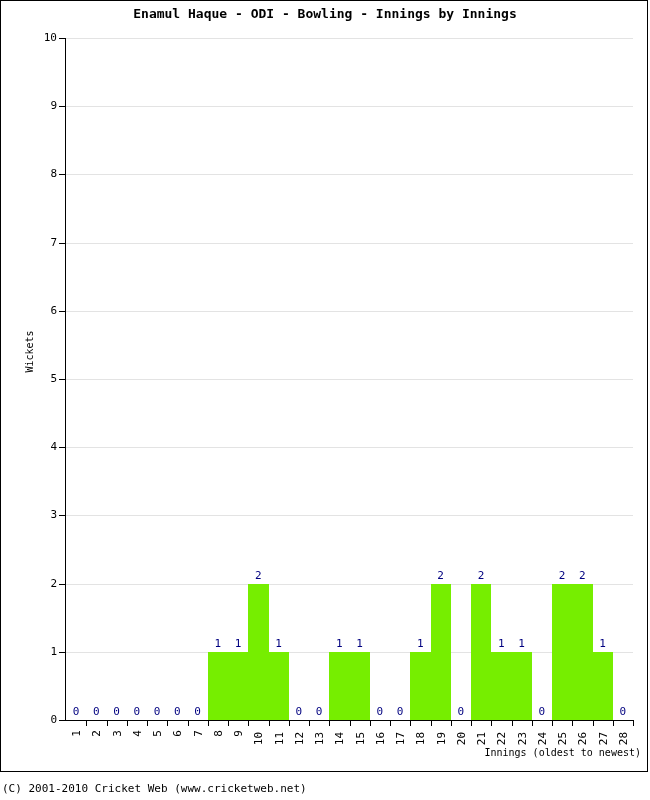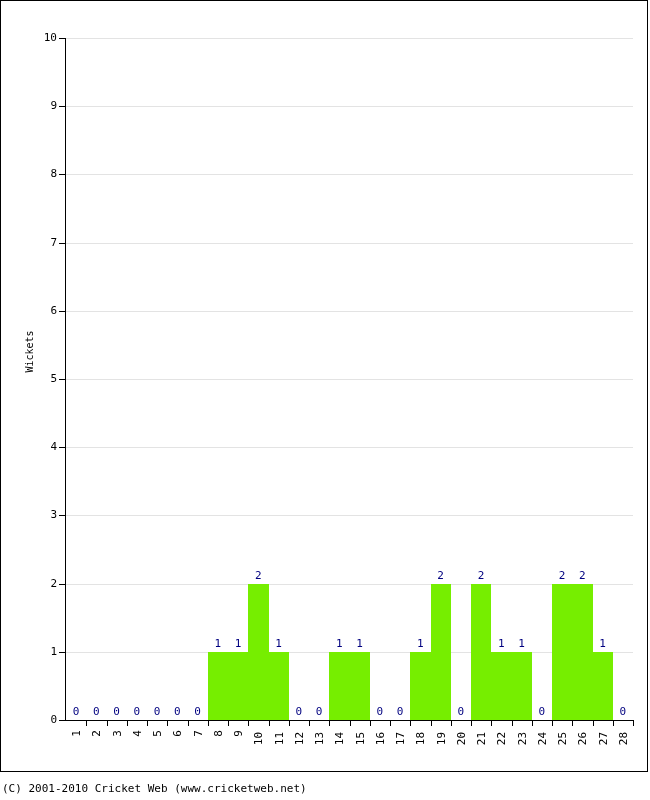--- a/index.html
+++ b/index.html
@@ -168,20 +168,21 @@
     color: #000000;
     font-family: "DejaVu Sans Mono", monospace;
     white-space: nowrap;
   }
 </style>
 </head>
 <body>
 
 <div id="chart-frame">
 
+  <div id="chart-title">Enamul Haque - ODI - Bowling - Innings by Innings</div>
 
   <div id="ytick-labels">
       <div class="ytick-label" style="top: 713px;">0</div>
       <div class="ytick-label" style="top: 644.8px;">1</div>
       <div class="ytick-label" style="top: 576.6px;">2</div>
       <div class="ytick-label" style="top: 508.4px;">3</div>
       <div class="ytick-label" style="top: 440.2px;">4</div>
       <div class="ytick-label" style="top: 372px;">5</div>
       <div class="ytick-label" style="top: 303.8px;">6</div>
       <div class="ytick-label" style="top: 235.6px;">7</div>
@@ -214,20 +215,21 @@
       <div class="bar" style="left: 344.25px; width: 20.25px; height: 68.2px; background: rgb(118, 238, 0);"></div>
       <div class="bar" style="left: 364.5px; width: 20.25px; height: 136.4px; background: rgb(118, 238, 0);"></div>
       <div class="bar" style="left: 405px; width: 20.25px; height: 136.4px; background: rgb(118, 238, 0);"></div>
       <div class="bar" style="left: 425.25px; width: 20.25px; height: 68.2px; background: rgb(118, 238, 0);"></div>
       <div class="bar" style="left: 445.5px; width: 20.25px; height: 68.2px; background: rgb(118, 238, 0);"></div>
       <div class="bar" style="left: 486px; width: 20.25px; height: 136.4px; background: rgb(118, 238, 0);"></div>
       <div class="bar" style="left: 506.25px; width: 20.25px; height: 136.4px; background: rgb(118, 238, 0);"></div>
       <div class="bar" style="left: 526.5px; width: 20.25px; height: 68.2px; background: rgb(118, 238, 0);"></div>
     </div>
 
+  <div id="x-axis-title">Innings (oldest to newest)</div>
 
 <div class="ytick-mark" style="top: 719px;"></div>
     <div class="ytick-mark" style="top: 650.8px;"></div>
     <div class="ytick-mark" style="top: 582.6px;"></div>
     <div class="ytick-mark" style="top: 514.4px;"></div>
     <div class="ytick-mark" style="top: 446.2px;"></div>
     <div class="ytick-mark" style="top: 378px;"></div>
     <div class="ytick-mark" style="top: 309.8px;"></div>
     <div class="ytick-mark" style="top: 241.6px;"></div>
     <div class="ytick-mark" style="top: 173.4px;"></div>

